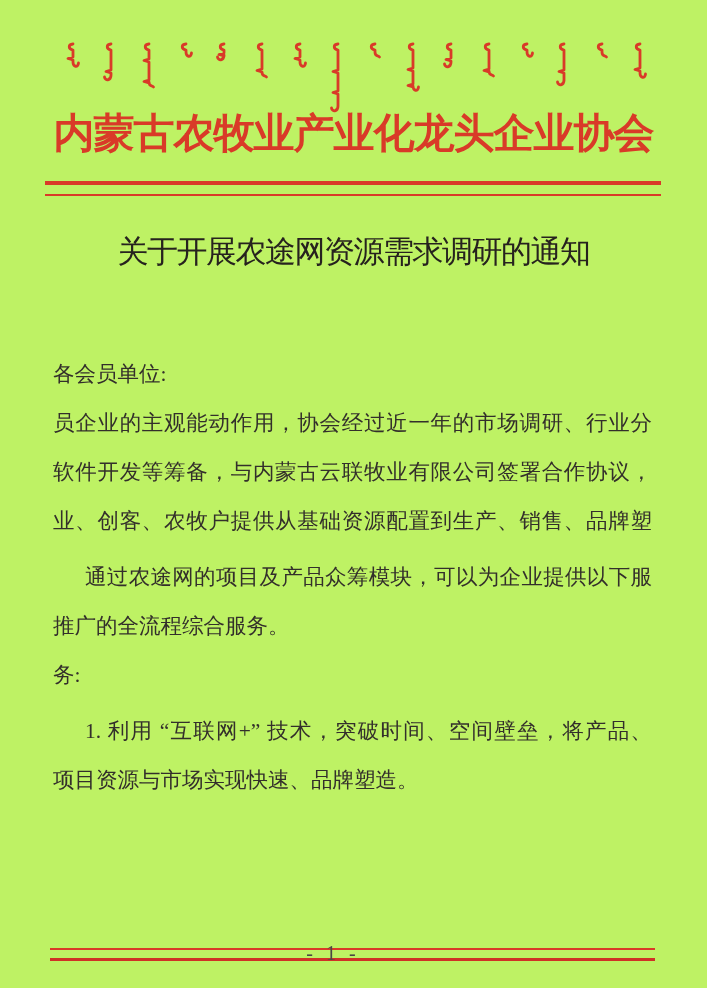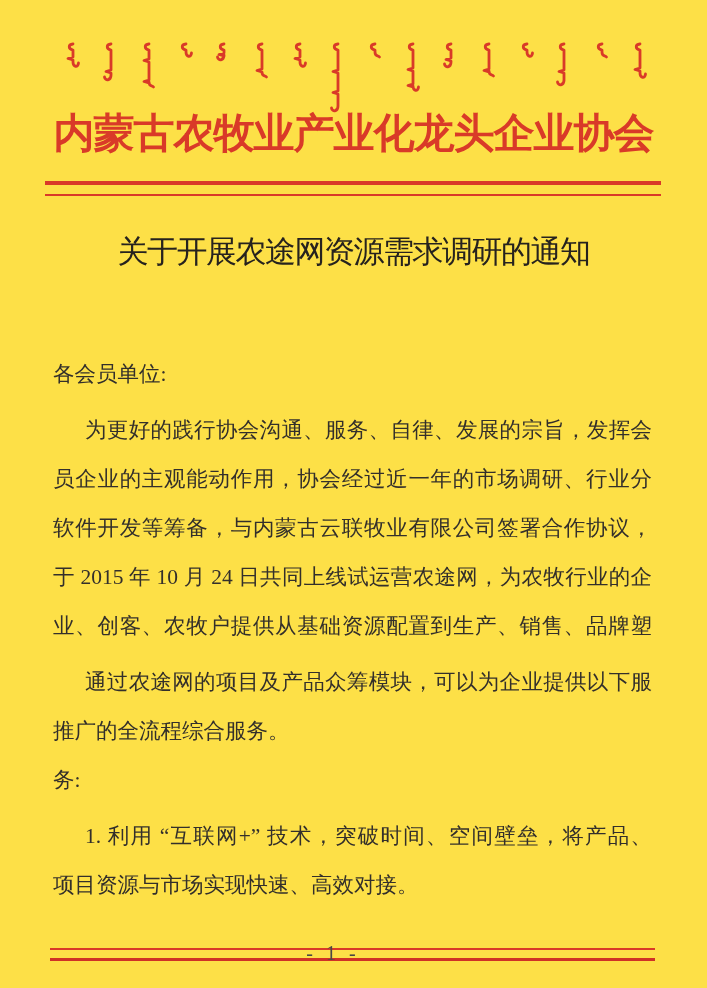--- a/index.html
+++ b/index.html
@@ -1,20 +1,20 @@
 <!DOCTYPE html>
 <html><head>
 <meta charset="utf-8">
 <style>
   html,body{margin:0;padding:0;background:#e8e8e6;}
   .page{
     position:relative;
     width:707px;height:988px;
     margin:0 auto;
-    background:#fde047;
+    background:#bef264;
     overflow:hidden;
     font-family:"Liberation Serif","DejaVu Serif",serif;
   }
   
   .mongol-row{
     position:absolute;top:42px;left:64px;width:584px;
     display:flex;justify-content:space-between;align-items:flex-start;
   }
   .m-glyph{display:block;}
   
@@ -126,29 +126,27 @@
 
   <div class="org-title">内蒙古农牧业产业化龙头企业协会</div>
 
   <div class="head-rule"></div>
 
   <div class="doc-title">关于开展农途网资源需求调研的通知</div>
 
   <div class="body">
 
   <div class="body-line nojust">各会员单位:</div>
-      <div class="body-line indent para">为更好的践行协会沟通、服务、自律、发展的宗旨，发挥会</div>
       <div class="body-line">员企业的主观能动作用，协会经过近一年的市场调研、行业分析、</div>
       <div class="body-line">软件开发等筹备，与内蒙古云联牧业有限公司签署合作协议，并</div>
-      <div class="body-line">于 2015 年 10 月 24 日共同上线试运营农途网，为农牧行业的企</div>
       <div class="body-line">业、创客、农牧户提供从基础资源配置到生产、销售、品牌塑造</div>
       <div class="body-line indent para">通过农途网的项目及产品众筹模块，可以为企业提供以下服</div>
       <div class="body-line nojust">推广的全流程综合服务。</div>
       <div class="body-line nojust">务:</div>
       <div class="body-line indent para">1. 利用 “互联网+” 技术，突破时间、空间壁垒，将产品、</div>
-      <div class="body-line nojust">项目资源与市场实现快速、高效对接。</div>
+      <div class="body-line nojust">项目资源与市场实现快速、品牌塑造。</div>
     </div>
 
   <div class="foot-rule"></div>
 
   <div class="page-number">- 1 -</div>
 
 </div>
 
 </body></html>

